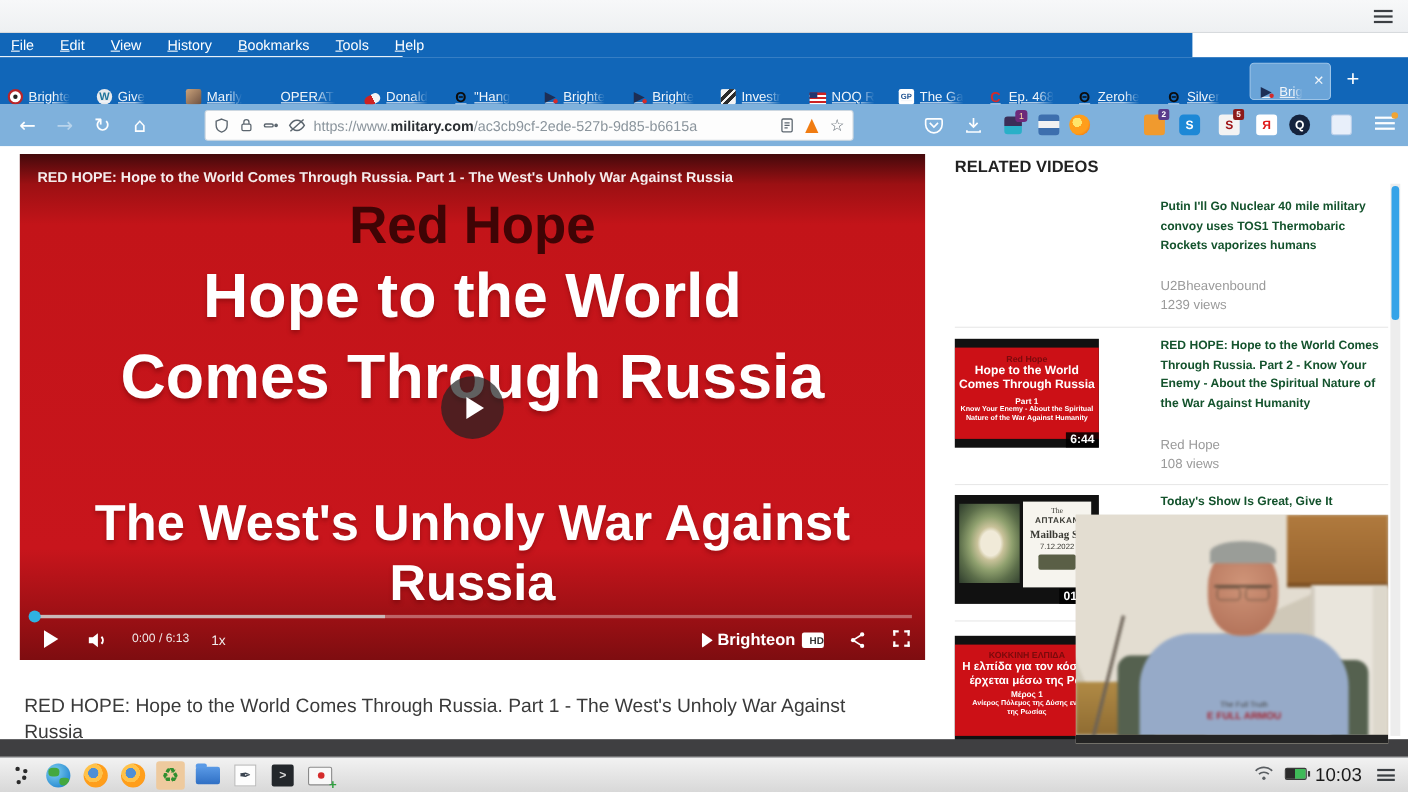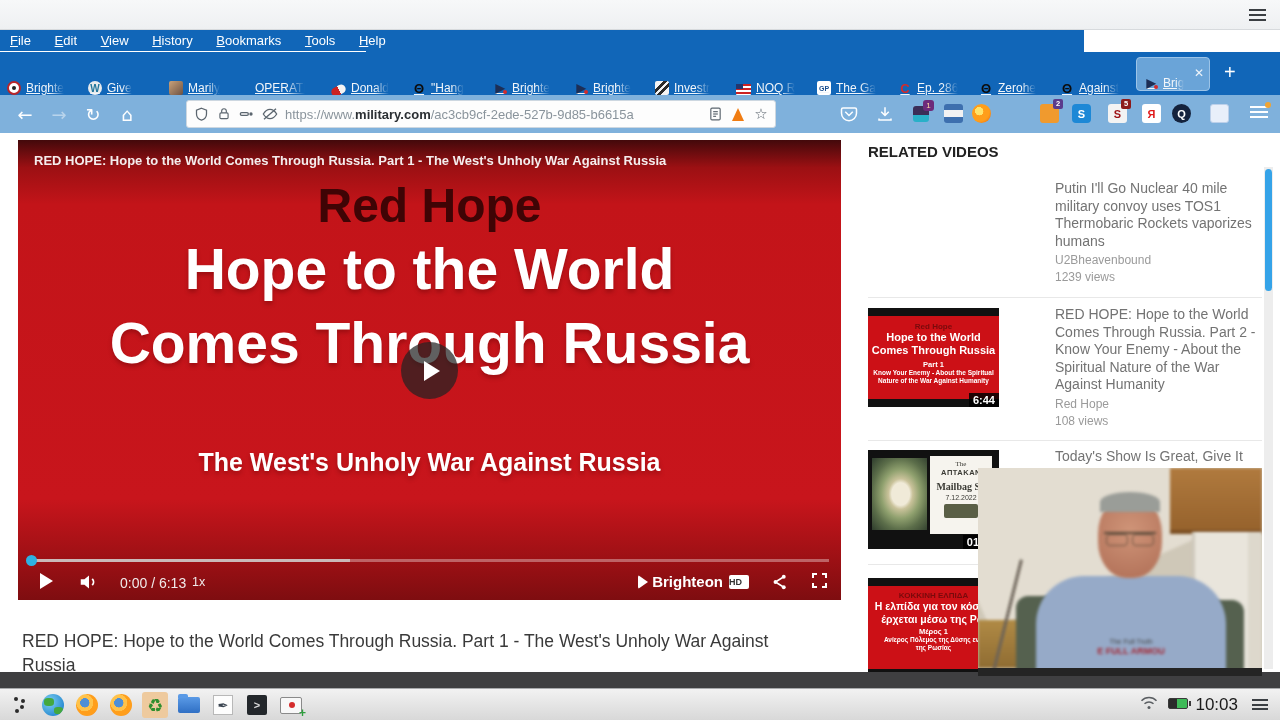--- a/index.html
+++ b/index.html
@@ -78,50 +78,50 @@
 
   
   .player { position:absolute; left:18px; top:7px; width:823px; height:460px; overflow:hidden; cursor:pointer;
     background:linear-gradient(180deg,#43090b 0%,#9c1013 6%,#c31419 14%,#c8151c 78%,#930f13 94%,#7e0d10 100%); }
   .ptitle { position:absolute; left:16px; top:13px; right:16px; color:#f5eded; font-size:13px; font-weight:bold; white-space:nowrap; overflow:hidden; }
   .slide { position:absolute; left:0; top:0; width:100%; height:100%; text-align:center; color:#fff; font-weight:bold; }
   .s-brand { position:absolute; left:0; right:0; top:38px; font-size:48px; color:#3f0405; }
   .s-l1 { position:absolute; left:0; right:0; top:96px; font-size:57px; text-shadow:0 3px 4px rgba(80,0,0,.35); }
   .s-l2 { position:absolute; left:0; right:0; top:170px; font-size:57px; text-shadow:0 3px 4px rgba(80,0,0,.35); }
   .s-part { position:absolute; left:0; right:0; top:258px; font-size:40px; text-shadow:0 3px 4px rgba(80,0,0,.35); }
-  .s-sub { position:absolute; left:0; right:0; top:308px; font-size:25px; text-shadow:0 3px 4px rgba(80,0,0,.35); }
+  .s-sub { position:absolute; left:0; right:0; top:308px; font-size:46px; text-shadow:0 3px 4px rgba(80,0,0,.35); }
   .bigplay { position:absolute; left:383px; top:202px; width:57px; height:57px; border-radius:50%; background:rgba(35,35,35,.72); display:flex; align-items:center; justify-content:center; cursor:pointer; }
   .bigplay i { width:0; height:0; border-left:16px solid #fff; border-top:10px solid transparent; border-bottom:10px solid transparent; margin-left:5px; }
   .prog { position:absolute; left:12px; right:12px; top:419px; height:3px; background:rgba(255,255,255,.35); cursor:pointer; }
   .prog .buf { position:absolute; left:0; top:0; height:3px; width:40%; background:rgba(205,205,205,.8); }
   .prog .knob { position:absolute; left:-4px; top:-4px; width:11px; height:11px; border-radius:50%; background:#2fb1e2; }
   .ctrl { position:absolute; left:0; right:0; top:427px; height:33px; color:#fff; }
   .ctrl .play { position:absolute; left:22px; top:6px; width:0; height:0; border-left:13px solid #fff; border-top:8px solid transparent; border-bottom:8px solid transparent; cursor:pointer; }
   .ctrl .vol { position:absolute; left:60px; top:4px; cursor:pointer; }
-  .ctrl .time { position:absolute; left:102px; top:8px; font-size:14px; color:#f0eaea; }
+  .ctrl .time { position:absolute; left:102px; top:8px; font-size:11px; color:#f0eaea; }
   .ctrl .rate { position:absolute; left:174px; top:8px; font-size:12.5px; color:#f0eaea; cursor:pointer; }
   .blogo { position:absolute; right:118px; top:6px; font-size:15px; font-weight:bold; display:flex; gap:4px; align-items:center; cursor:pointer; }
   .blogo .tri { width:0; height:0; border-left:10px solid #fff; border-top:7px solid transparent; border-bottom:7px solid transparent; border-radius:2px; }
-  .hd { position:absolute; right:92px; top:8px; width:20px; height:14px; background:#fff; color:#333; font-size:9px; font-weight:bold; text-align:left; line-height:14px; border-radius:2px; cursor:pointer; }
+  .hd { position:absolute; right:92px; top:8px; width:20px; height:14px; background:#fff; color:#333; font-size:9px; font-weight:bold; text-align:right; line-height:14px; border-radius:2px; cursor:pointer; }
   .share { position:absolute; right:52px; top:6px; cursor:pointer; }
   .fs { position:absolute; right:14px; top:6px; width:15px; height:15px; cursor:pointer; }
   .fs i { position:absolute; width:5px; height:5px; border:2px solid #fff; }
   .fs .tl { left:0; top:0; border-right:none; border-bottom:none; }
   .fs .tr { right:0; top:0; border-left:none; border-bottom:none; }
   .fs .bl { left:0; bottom:0; border-right:none; border-top:none; }
   .fs .br { right:0; bottom:0; border-left:none; border-top:none; }
 
   .pagetitle { position:absolute; left:22px; top:496px; width:790px; font-size:17.5px; color:#3a3a3a; line-height:24px; }
 
   
   .rel-head { position:absolute; left:868px; top:10px; font-size:15px; font-weight:bold; color:#222; }
   .rel { position:absolute; left:868px; width:394px; }
   .thumb { position:absolute; left:0; top:0; width:131px; height:99px; background:#111; overflow:hidden; cursor:pointer; }
   .dur { position:absolute; right:0; bottom:0; background:rgba(0,0,0,.85); color:#fff; font-size:11px; font-weight:bold; padding:1px 4px; }
-  .rtitle { position:absolute; left:187px; top:-2px; width:209px; font-size:14px; font-weight:normal; color:#737373; line-height:17.5px; cursor:pointer; }
+  .rtitle { position:absolute; left:187px; top:-2px; width:209px; font-size:11px; font-weight:bold; color:#14532d; line-height:17.5px; cursor:pointer; }
   .rmeta { position:absolute; left:187px; font-size:12px; color:#9a9a9a; }
   .rdiv { position:absolute; left:868px; width:394px; height:1px; background:#e8e8e8; }
 
   .th-explosion { position:absolute; left:0; top:10px; right:0; bottom:10px;
     background:radial-gradient(ellipse at 45% 68%,#fff3b0 0 8%,#ffb347 20%,#e2571b 38%,rgba(138,143,150,0) 58%),linear-gradient(#9aa2ab 0 78%,#3a342e 78%); }
   .th-red { position:absolute; left:0; top:8px; right:0; bottom:8px; background:#cc1016; text-align:center; color:#fff; font-weight:bold; }
   .th-red .b1 { margin-top:6px; font-size:8px; color:#7a0a0c; }
   .th-red .b2 { font-size:11px; line-height:13px; }
   .th-red .b3 { margin-top:3px; font-size:7.5px; }
   .th-red .b4 { font-size:6.5px; line-height:8px; }
@@ -256,29 +256,29 @@
     <div class="tab">
         <span class="fav f-flag"></span>
         <span class="tab-label">NOQ R</span>
       </div>
     <div class="tab">
         <span class="fav f-gp">GP</span>
         <span class="tab-label">The Ga</span>
       </div>
     <div class="tab">
         <span class="fav f-redc">C</span>
-        <span class="tab-label">Ep. 286</span>
+        <span class="tab-label">Ep. 468</span>
       </div>
     <div class="tab">
         <span class="fav f-theta">Θ</span>
         <span class="tab-label">Zerohe</span>
       </div>
     <div class="tab">
         <span class="fav f-theta">Θ</span>
-        <span class="tab-label">Against</span>
+        <span class="tab-label">Silver</span>
       </div>
     <div class="tab active">
         <span class="fav f-bplay">▶</span>
         <span class="tab-label">Brig</span>
         <span class="close">✕</span>
       </div>
     <div class="newtab">+</div>
   </div>
 
   <div class="navbar">

